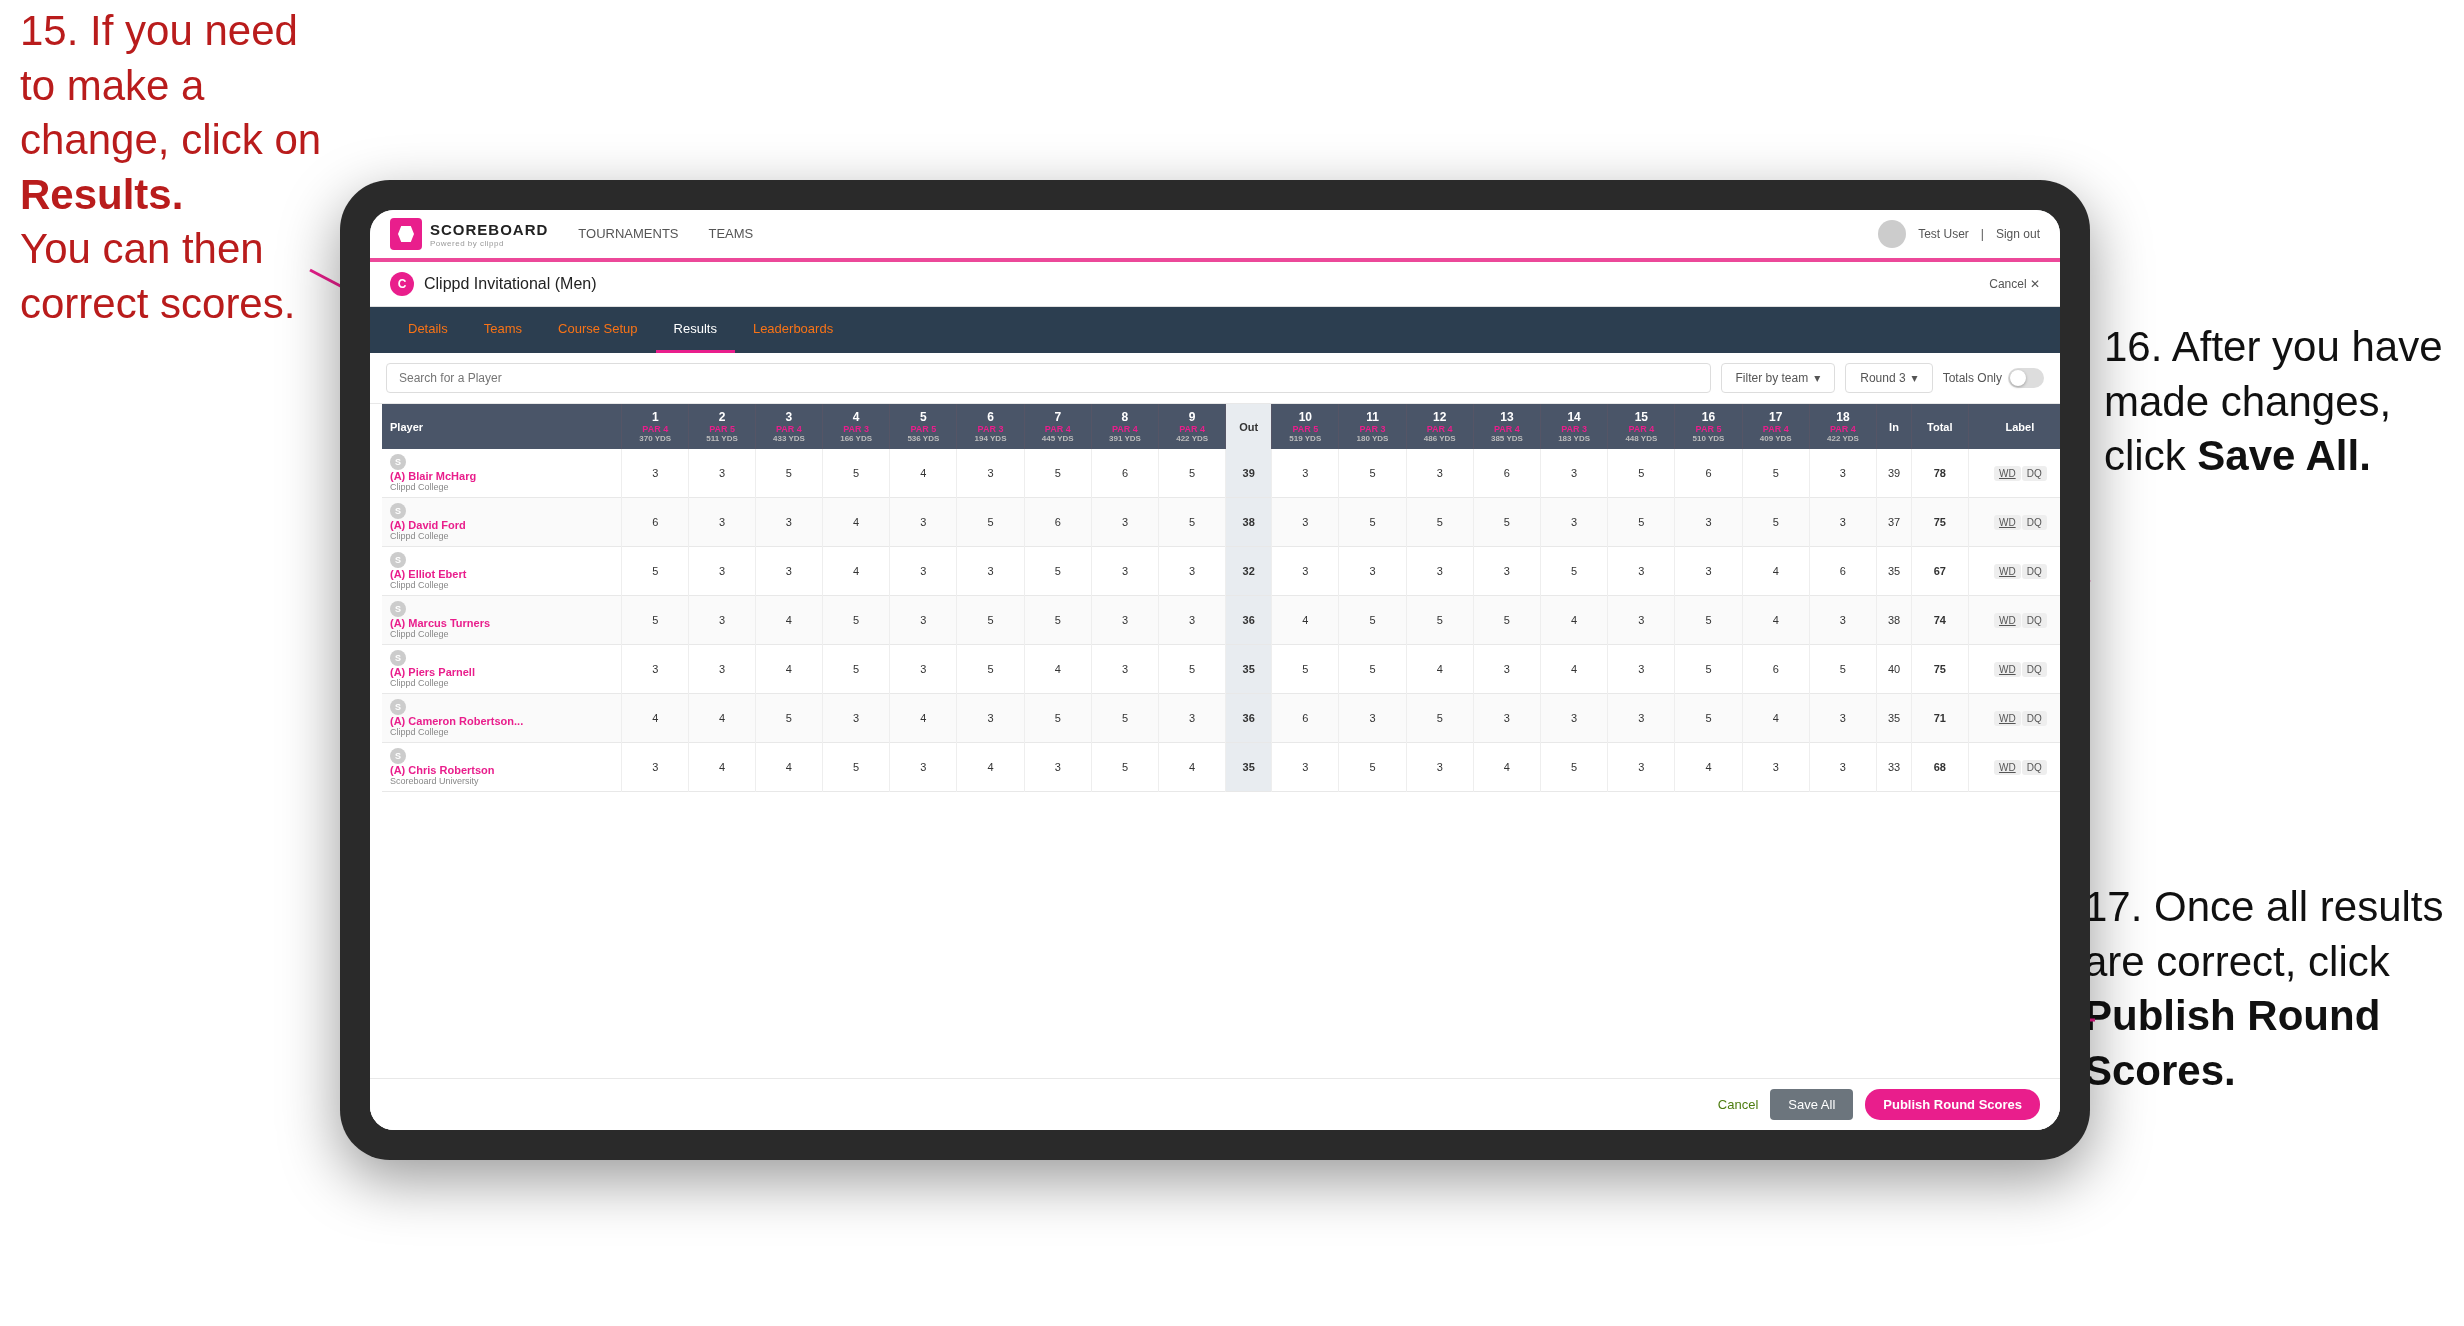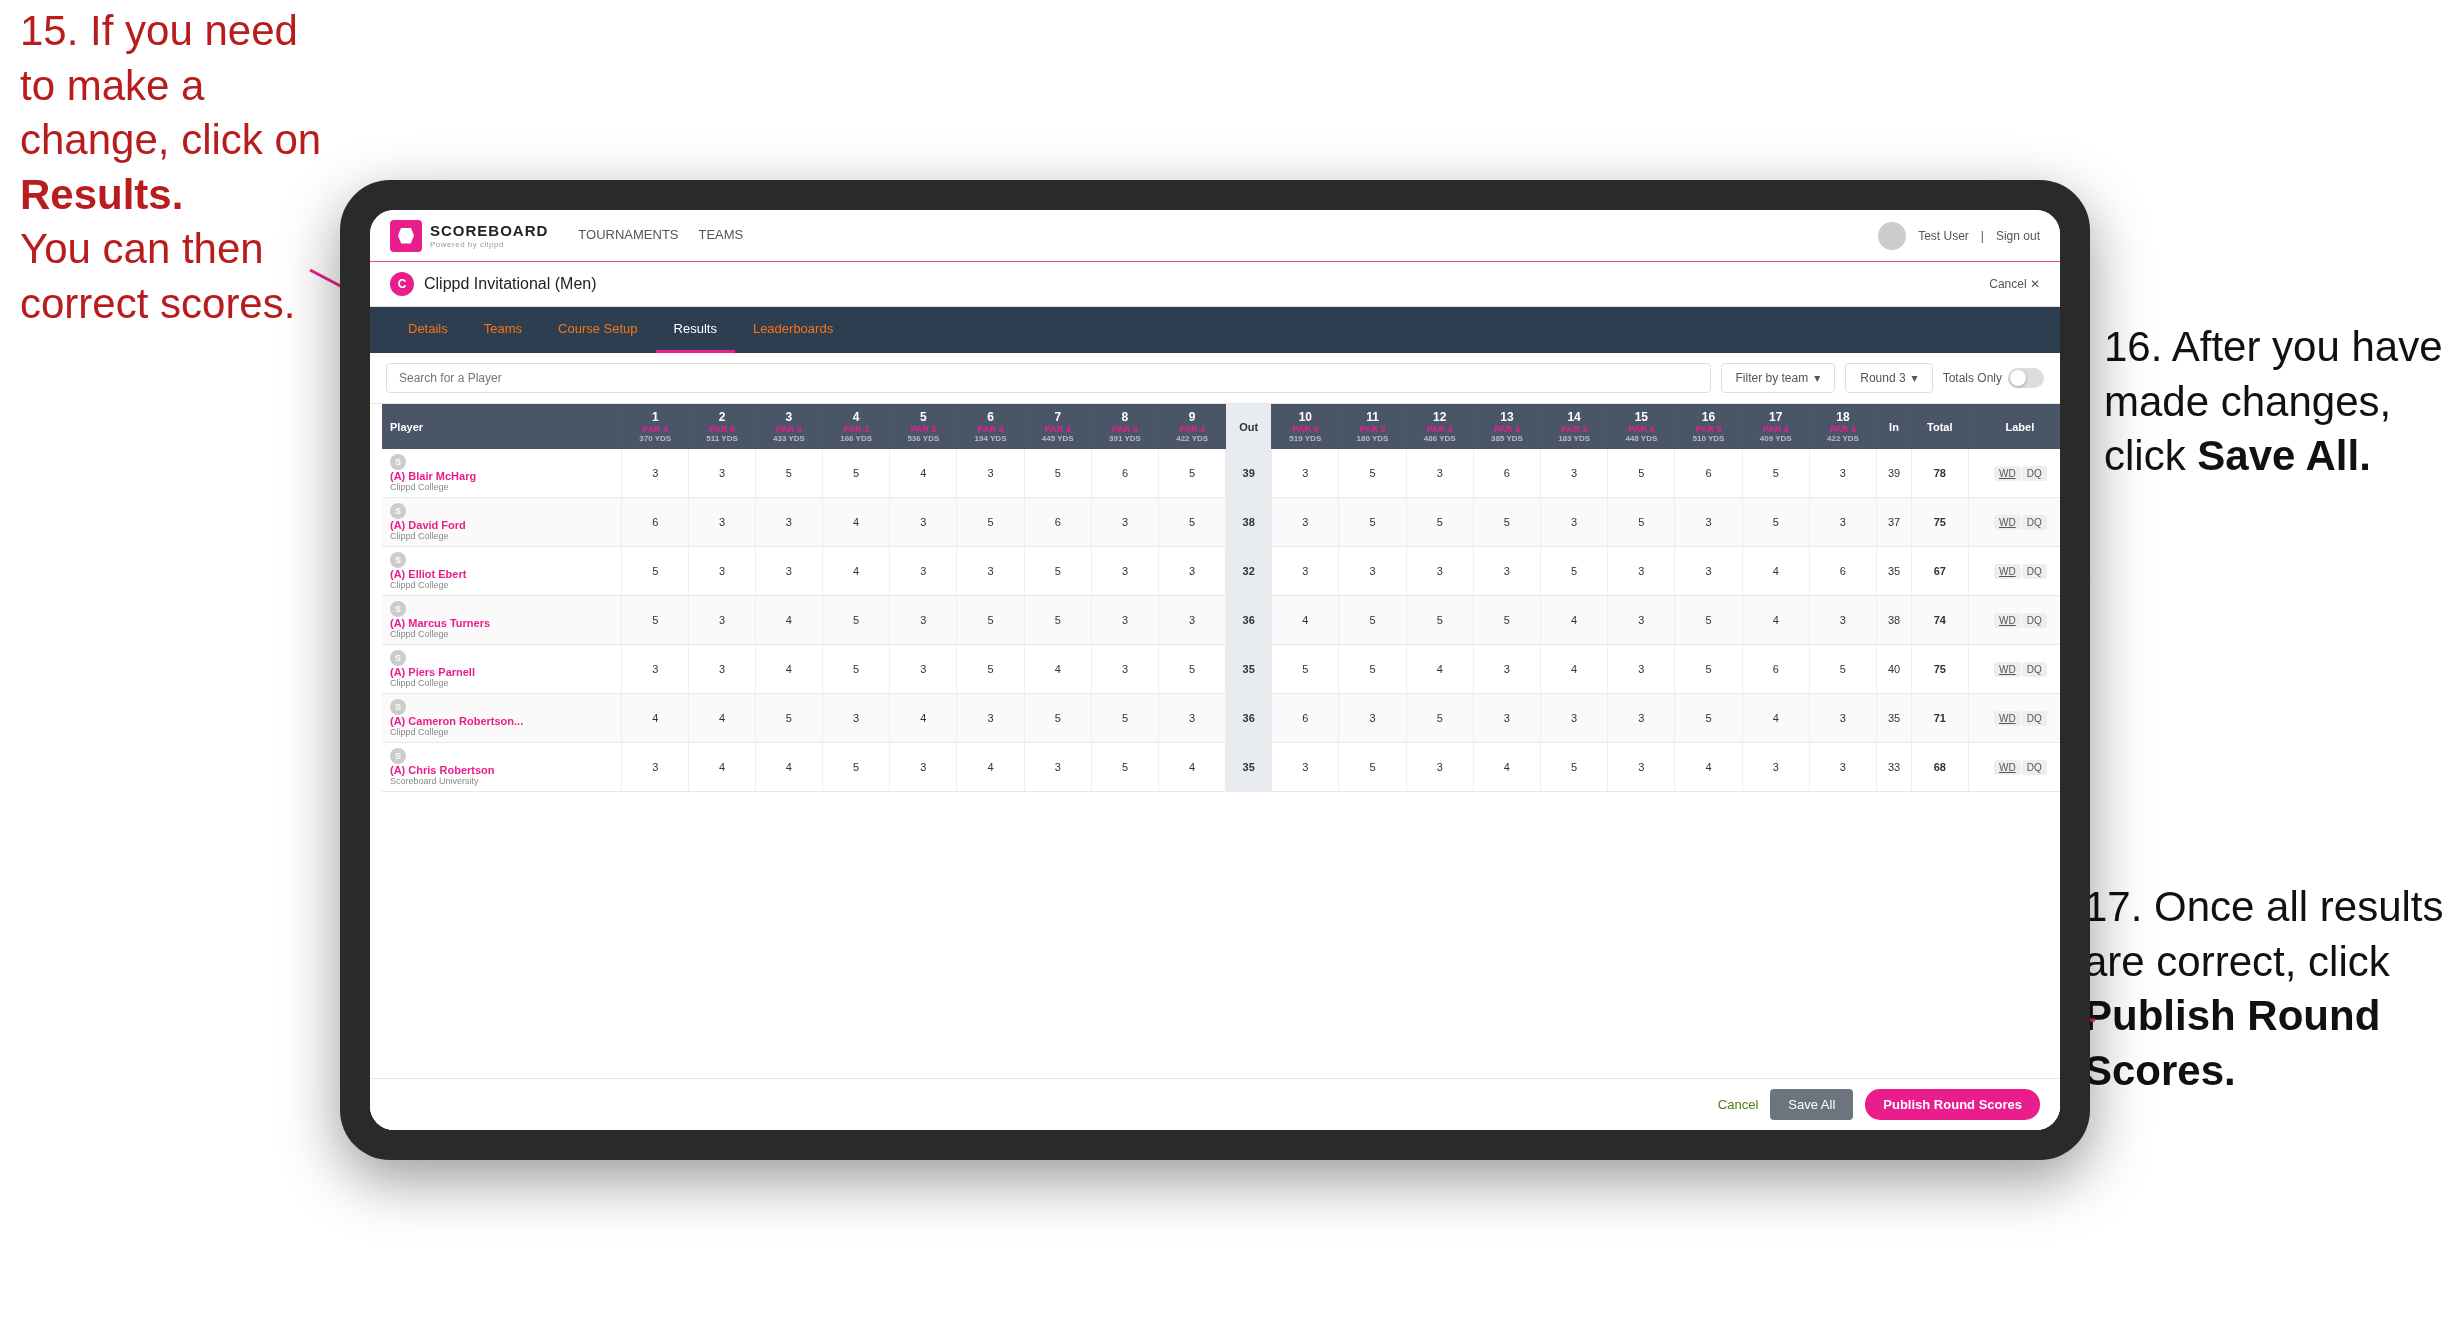--- a/index.html
+++ b/index.html
@@ -76,21 +76,21 @@
       background: #f4f5f7;
       border-radius: 24px;
       overflow: hidden;
       display: flex;
       flex-direction: column;
     }
 
     
     .top-nav {
       background: #fff;
-      border-bottom: 1px solid #ec4899;
+      border-bottom: 4px solid #ec4899;
       display: flex;
       align-items: center;
       padding: 0 20px;
       height: 52px;
       flex-shrink: 0;
     }
     .logo-area {
       display: flex;
       align-items: center;
       margin-right: 30px;
@@ -118,21 +118,21 @@
       margin-right: 8px;
     }
     .logo-icon-inner {
       width: 16px;
       height: 16px;
       background: #fff;
       clip-path: polygon(20% 0%, 80% 0%, 100% 50%, 80% 100%, 20% 100%, 0% 50%);
     }
     .nav-links {
       display: flex;
-      gap: 20px;
+      gap: 30px;
       flex: 1;
     }
     .nav-link {
       font-size: 13px;
       color: #555;
       text-decoration: none;
       padding: 16px 0;
       border-bottom: 2px solid transparent;
       cursor: pointer;
     }

